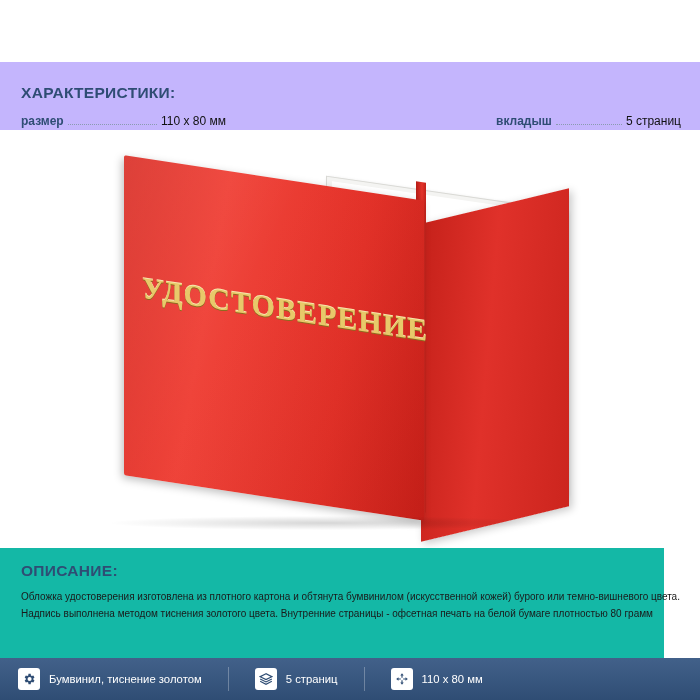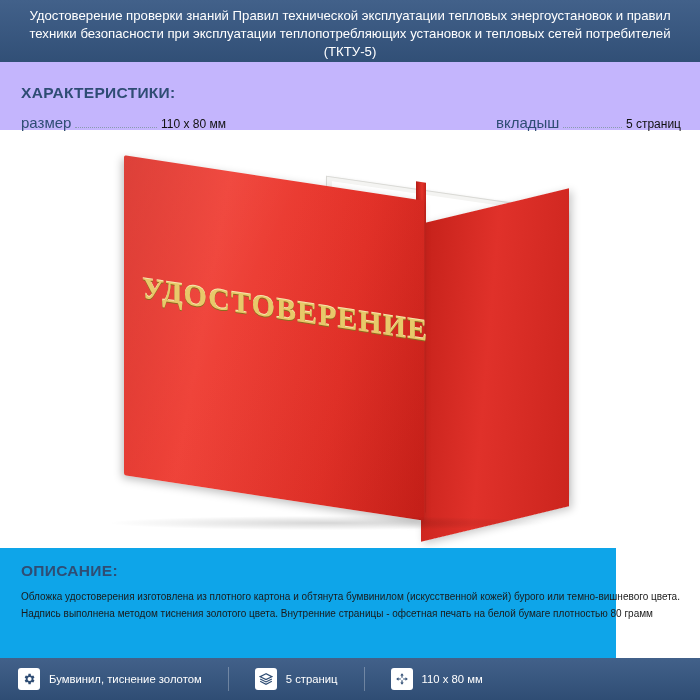--- a/index.html
+++ b/index.html
@@ -69,23 +69,23 @@
     align-items: baseline;
     font-size: 11.5px;
     color: #1a1a1a;
   }
   .spec-item {
     display: flex;
     align-items: baseline;
     white-space: nowrap;
   }
   .spec-label {
-    font-weight: normal;
+    font-weight: bold;
     color: #2f4d74;
-    font-size: 15px;
+    font-size: 12px;
   }
   .spec-dots {
     flex: 1 1 auto;
     min-width: 34px;
     border-bottom: 1.5px dotted #8a9bb0;
     margin: 0 4px 3px 4px;
     height: 0;
   }
   .spec-value {
     color: #111111;
@@ -203,23 +203,23 @@
     width: 430px;
     height: 14px;
     background: radial-gradient(ellipse at 50% 50%, rgba(0,0,0,0.16) 0%, rgba(0,0,0,0) 72%);
   }
 
   
   .desc-section {
     position: absolute;
     left: 0;
     top: 548px;
-    width: 616px;
+    width: 664px;
     height: 110px;
-    background: #0ea5e9;
+    background: #14b8a6;
   }
   .desc-title {
     position: absolute;
     left: 21px;
     top: 14px;
     font-size: 15.5px;
     font-weight: bold;
     color: #2f4d74;
     letter-spacing: 0.3px;
   }
@@ -274,23 +274,20 @@
     height: 24px;
     background: rgba(255,255,255,0.28);
     margin-right: 26px;
   }
 </style>
 </head>
 <body>
 
 <div id="page">
 
-  <div class="header">
-    <div class="header-title">Удостоверение проверки знаний Правил технической эксплуатации тепловых энергоустановок и правил техники безопасности при эксплуатации теплопотребляющих установок и тепловых сетей потребителей (ТКТУ-5)</div>
-  </div>
 
   <div class="spec-section">
     <div class="section-title">ХАРАКТЕРИСТИКИ:</div>
     <div class="spec-row">
 
       <div class="spec-item i1">
         <span class="spec-label">размер</span>
         <span class="spec-dots"></span>
         <span class="spec-value">110 х 80 мм</span>
       </div>

